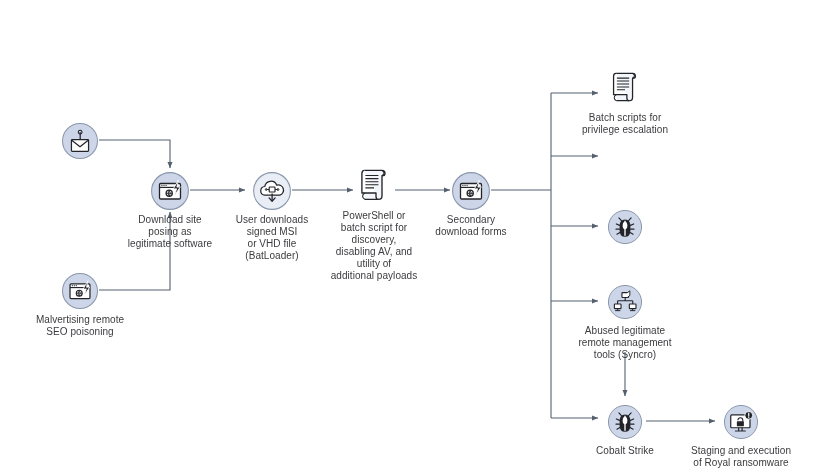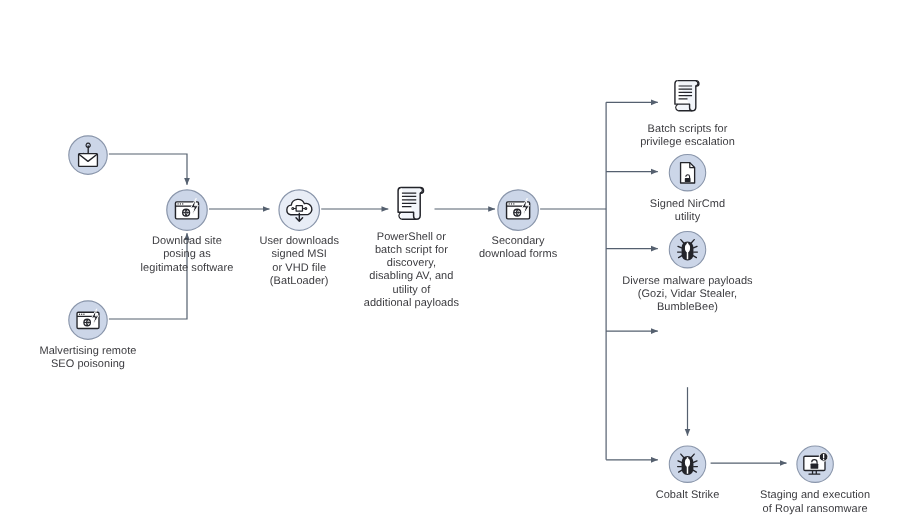--- a/index.html
+++ b/index.html
@@ -204,51 +204,52 @@
         <path d="M8.5 3.4 q-2.6 0 -2.6 3.0 L5.9 26.0 L20.0 26.0 L20.0 29.4 q0 3.0 2.6 3.0" fill="#ffffff" stroke="#23242a" stroke-width="1.35" stroke-linejoin="round"></path>
         <path d="M9.4 8.5 L22.4 8.5 M9.4 11.6 L22.4 11.6 M9.4 14.7 L22.4 14.7 M9.4 17.8 L22.4 17.8 M9.4 20.9 L18.0 20.9" stroke="#23242a" stroke-width="1.1"></path>
         <path d="M26.0 3.4 q2.0 1.0 2.0 2.6 q0 1.6 -2.0 2.6" fill="none" stroke="#23242a" stroke-width="1.1"></path>
         <path d="M9.0 32.4 q-2.4 -1.1 -2.4 -3.2 q0 -2.0 2.2 -3.2" fill="none" stroke="#23242a" stroke-width="1.1"></path>
       </svg>
     </div>
     <div class="label">Batch scripts for
 privilege escalation</div>
   </div>
 
-  <div class="node wide" style="left:625px; top:138px;">
-    <div class="icon-wrap">
-      <svg width="36" height="36" viewBox="0 0 40 40" xmlns="http://www.w3.org/2000/svg">
-        <circle cx="20" cy="20" r="18.4" fill="#ccd6e8" stroke="#8a96ab" stroke-width="1.1"></circle>
-        <path d="M13.0 9.8 L22.3 9.8 L27.2 14.8 L27.2 30.4 L13.0 30.4 Z" fill="#ffffff" stroke="#23242a" stroke-width="1.35" stroke-linejoin="round"></path>
-        <path d="M22.3 9.8 L22.3 14.8 L27.2 14.8" fill="none" stroke="#23242a" stroke-width="1.25" stroke-linejoin="round"></path>
-        <path d="M18.3 24.0 a1.9 1.9 0 0 1 3.8 0 L22.1 25.6" fill="none" stroke="#23242a" stroke-width="1.15"></path>
-        <rect x="17.3" y="25.4" width="5.8" height="4.0" rx="0.6" fill="#23242a"></rect>
-      </svg>
-    </div>
-    <div class="label">Signed NirCmd
-utility</div>
-  </div>
 
   <div class="node wide" style="left:625px; top:208px;">
     <div class="icon-wrap">
       <svg width="36" height="36" viewBox="0 0 40 40" xmlns="http://www.w3.org/2000/svg">
         <circle cx="20" cy="20" r="18.4" fill="#ccd6e8" stroke="#8a96ab" stroke-width="1.1"></circle>
         <path d="M16.0 13.0 L13.2 9.8 M24.0 13.0 L26.8 9.8" stroke="#23242a" stroke-width="1.3" stroke-linecap="round"></path>
         <path d="M10.4 16.6 L14.0 18.2 M10.0 22.4 L13.8 22.4 M11.0 28.0 L14.4 26.0
                  M29.6 16.6 L26.0 18.2 M30.0 22.4 L26.2 22.4 M29.0 28.0 L25.6 26.0" stroke="#23242a" stroke-width="1.3" stroke-linecap="round"></path>
         <path d="M20 11.6 q6.0 0 6.0 7.4 L26 23.8 q0 7.0 -6.0 7.0 q-6.0 0 -6.0 -7.0 L14 19.0 q0 -7.4 6.0 -7.4 Z" fill="#23242a"></path>
         <path d="M20 13.0 L20 29.6" stroke="#ffffff" stroke-width="1.5"></path>
         <ellipse cx="20" cy="18.4" rx="2.6" ry="4.2" fill="#ffffff"></ellipse>
       </svg>
     </div>
-    <div class="label">Diverse malware payloads
-(Gozi, Vidar Stealer,
-BumbleBee)</div>
-  </div>
-
+  </div>
+
+  <div class="node wide" style="left:625px; top:283px;">
+    <div class="icon-wrap">
+      <svg width="36" height="36" viewBox="0 0 40 40" xmlns="http://www.w3.org/2000/svg">
+        <circle cx="20" cy="20" r="18.4" fill="#ccd6e8" stroke="#8a96ab" stroke-width="1.1"></circle>
+        <rect x="16.6" y="9.6" width="7.4" height="5.4" rx="0.7" fill="#ffffff" stroke="#23242a" stroke-width="1.25"></rect>
+        <path d="M22.6 9.6 L25.4 7.6 L25.4 12.6 L22.6 15.0" fill="#ffffff" stroke="#23242a" stroke-width="1.1" stroke-linejoin="round"></path>
+        <path d="M20.2 15.0 L20.2 18.6 M11.8 18.6 L28.6 18.6 M11.8 18.6 L11.8 22.2 M28.6 18.6 L28.6 22.2" fill="none" stroke="#23242a" stroke-width="1.25"></path>
+        <rect x="8.2" y="22.2" width="7.4" height="5.2" rx="0.7" fill="#ffffff" stroke="#23242a" stroke-width="1.25"></rect>
+        <path d="M9.0 29.6 L14.8 29.6 M11.9 27.4 L11.9 29.6" stroke="#23242a" stroke-width="1.1"></path>
+        <rect x="24.8" y="22.2" width="7.4" height="5.2" rx="0.7" fill="#ffffff" stroke="#23242a" stroke-width="1.25"></rect>
+        <path d="M25.6 29.6 L31.4 29.6 M28.5 27.4 L28.5 29.6" stroke="#23242a" stroke-width="1.1"></path>
+      </svg>
+    </div>
+    <div class="label">Abused legitimate
+remote management
+tools (Syncro)</div>
+  </div>
 
   <div class="node" style="left:625px; top:403px;">
     <div class="icon-wrap">
       <svg width="36" height="36" viewBox="0 0 40 40" xmlns="http://www.w3.org/2000/svg">
         <circle cx="20" cy="20" r="18.4" fill="#ccd6e8" stroke="#8a96ab" stroke-width="1.1"></circle>
         <path d="M16.0 13.0 L13.2 9.8 M24.0 13.0 L26.8 9.8" stroke="#23242a" stroke-width="1.3" stroke-linecap="round"></path>
         <path d="M10.4 16.6 L14.0 18.2 M10.0 22.4 L13.8 22.4 M11.0 28.0 L14.4 26.0
                  M29.6 16.6 L26.0 18.2 M30.0 22.4 L26.2 22.4 M29.0 28.0 L25.6 26.0" stroke="#23242a" stroke-width="1.3" stroke-linecap="round"></path>
         <path d="M20 11.6 q6.0 0 6.0 7.4 L26 23.8 q0 7.0 -6.0 7.0 q-6.0 0 -6.0 -7.0 L14 19.0 q0 -7.4 6.0 -7.4 Z" fill="#23242a"></path>
         <path d="M20 13.0 L20 29.6" stroke="#ffffff" stroke-width="1.5"></path>

